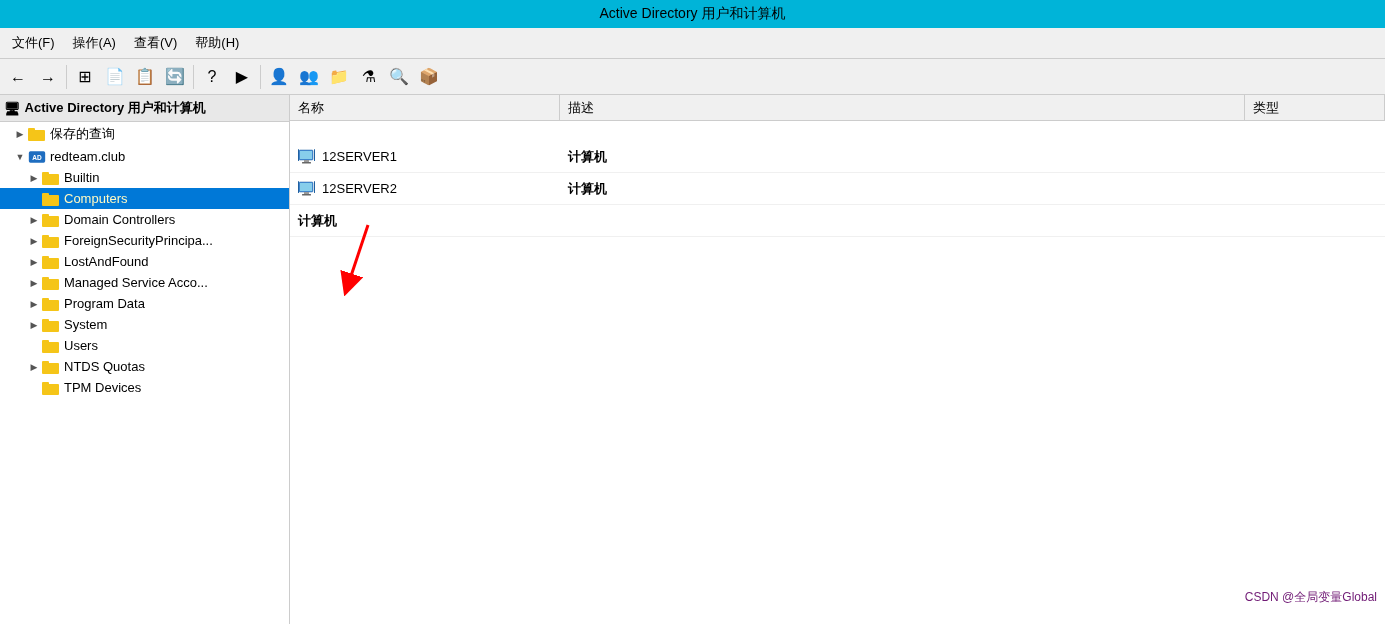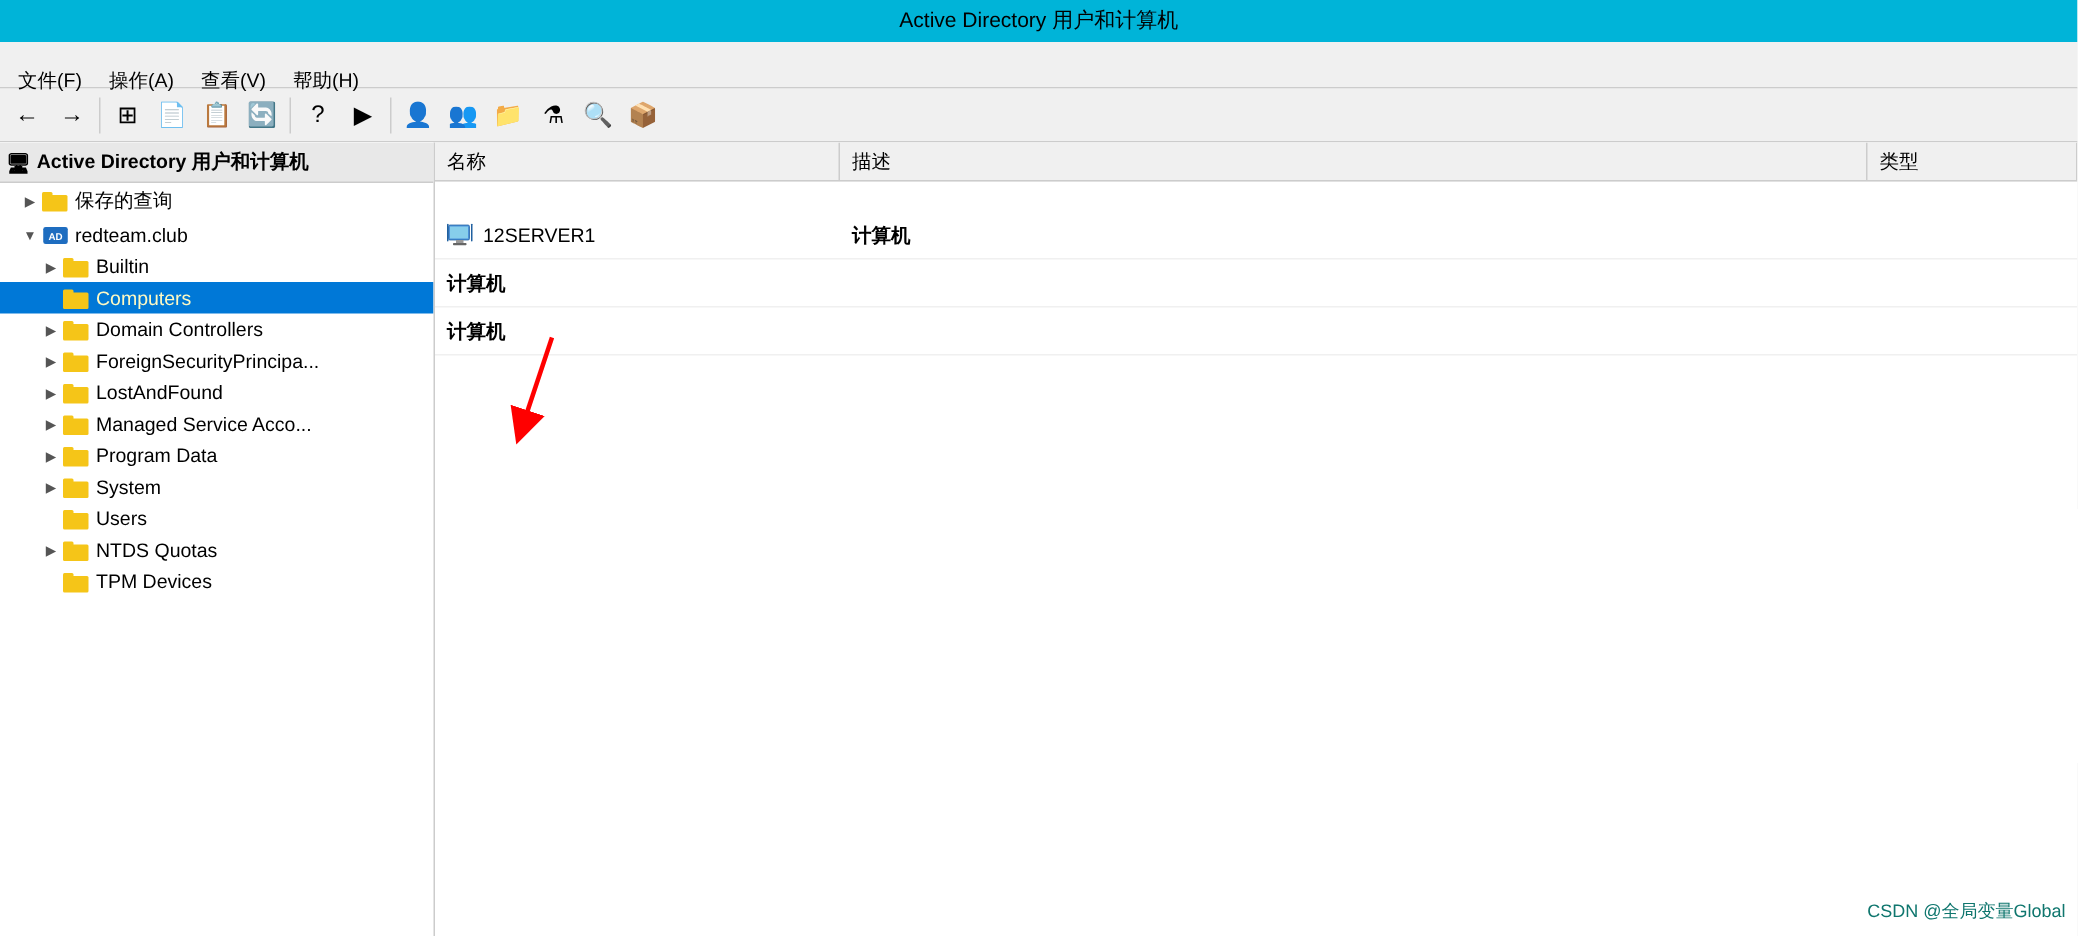--- a/index.html
+++ b/index.html
@@ -15,20 +15,21 @@
       color: #000;
       font-size: 14px;
       font-weight: normal;
     }
 
     
     #menu-bar {
       background: #f0f0f0;
       height: 24px;
       display: flex;
+      align-items: center;
       padding: 15px 4px;
       gap: 2px;
       border-bottom: 1px solid #ccc;
     }
     .menu-item {
       padding: 2px 8px;
       cursor: pointer;
       font-size: 13px;
     }
 
@@ -186,24 +187,24 @@
     #red-arrow {
       position: absolute;
       left: 338px;
       top: 220px;
       pointer-events: none;
     }
 
     
     #watermark {
       position: absolute;
-      bottom: 8px;
+      bottom: 18px;
       right: 8px;
       font-size: 12px;
-      color: #0f766e;
+      color: #701a75;
     }
 
     
     .computer-svg {
       width: 18px;
       height: 16px;
       margin-right: 6px;
       flex-shrink: 0;
     }
   </style>
@@ -400,20 +401,31 @@
     <rect x="4" y="13" width="9" height="1.5" rx="0.5" fill="#666"></rect>
     <rect x="0" y="0" width="1" height="12" fill="#2060a0" rx="0.5"></rect>
     <rect x="16" y="0" width="1" height="12" fill="#2060a0" rx="0.5"></rect>
   </svg></span>
       <span>12SERVER1</span>
     </div>
     <div class="cell cell-type">计算机</div>
     <div class="cell cell-desc"></div>
   </div>
         <div class="content-row">
+    <div class="cell cell-name">
+      <span class="computer-svg"><svg width="18" height="16" viewBox="0 0 18 16">
+    <rect x="1" y="1" width="14" height="10" rx="1" fill="#4a90d9" stroke="#2060a0" stroke-width="0.5"></rect>
+    <rect x="2" y="2" width="12" height="8" fill="#87ceeb"></rect>
+    <rect x="6" y="11" width="5" height="2" fill="#999"></rect>
+    <rect x="4" y="13" width="9" height="1.5" rx="0.5" fill="#666"></rect>
+    <rect x="0" y="0" width="1" height="12" fill="#2060a0" rx="0.5"></rect>
+    <rect x="16" y="0" width="1" height="12" fill="#2060a0" rx="0.5"></rect>
+  </svg></span>
+      <span>12SERVER2</span>
+    </div>
     <div class="cell cell-type">计算机</div>
     <div class="cell cell-desc"></div>
   </div>
         <div class="content-row">
     <div class="cell cell-type">计算机</div>
     <div class="cell cell-desc"></div>
   </div>
       </div>
   </div>
 </div>

